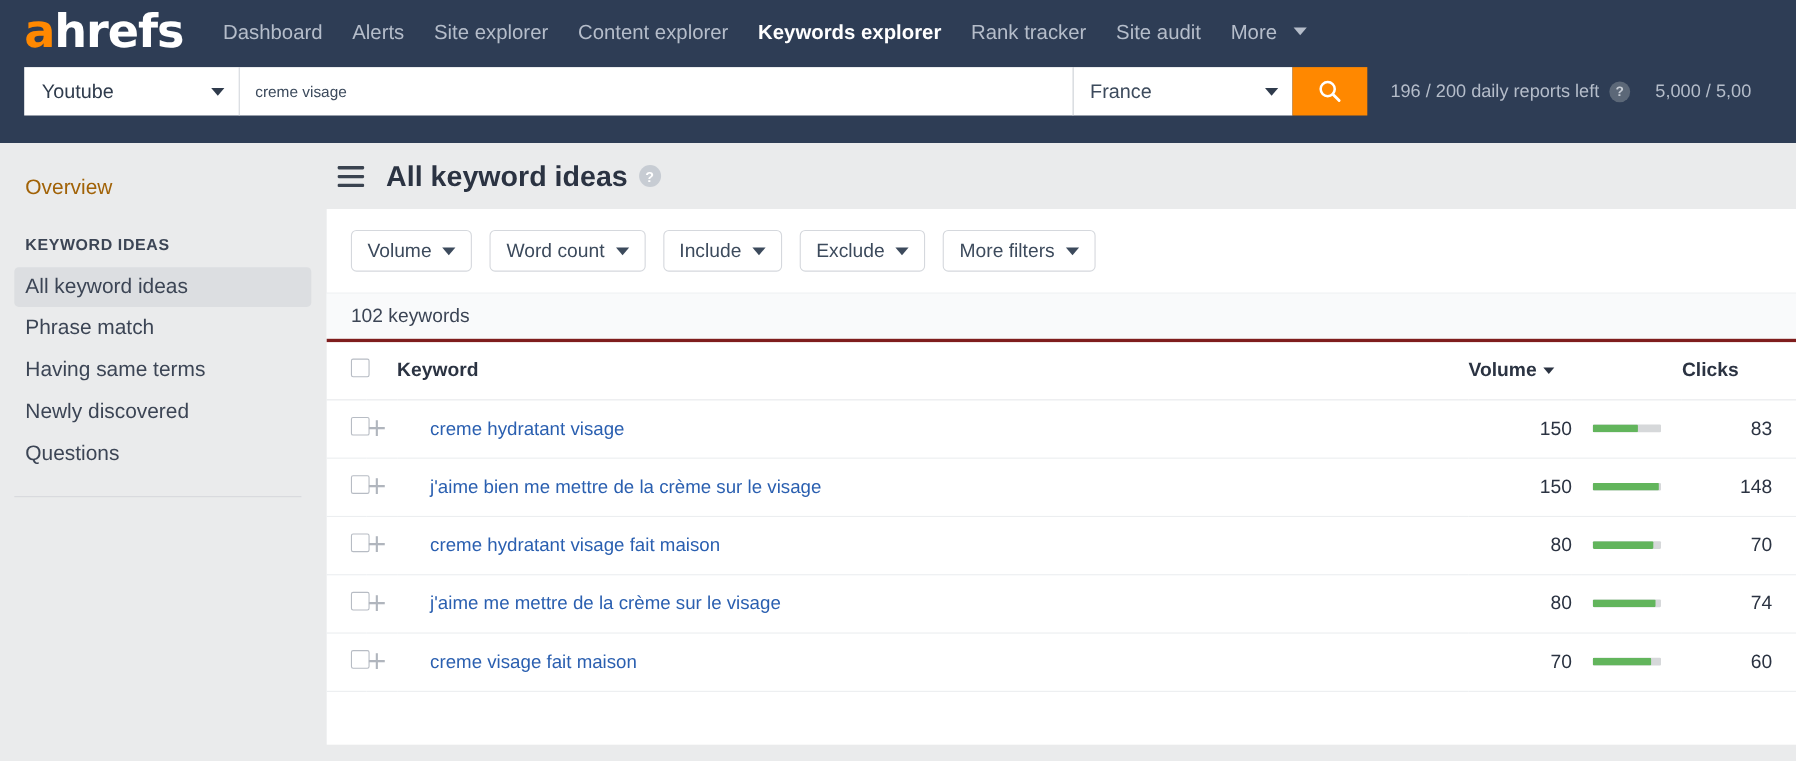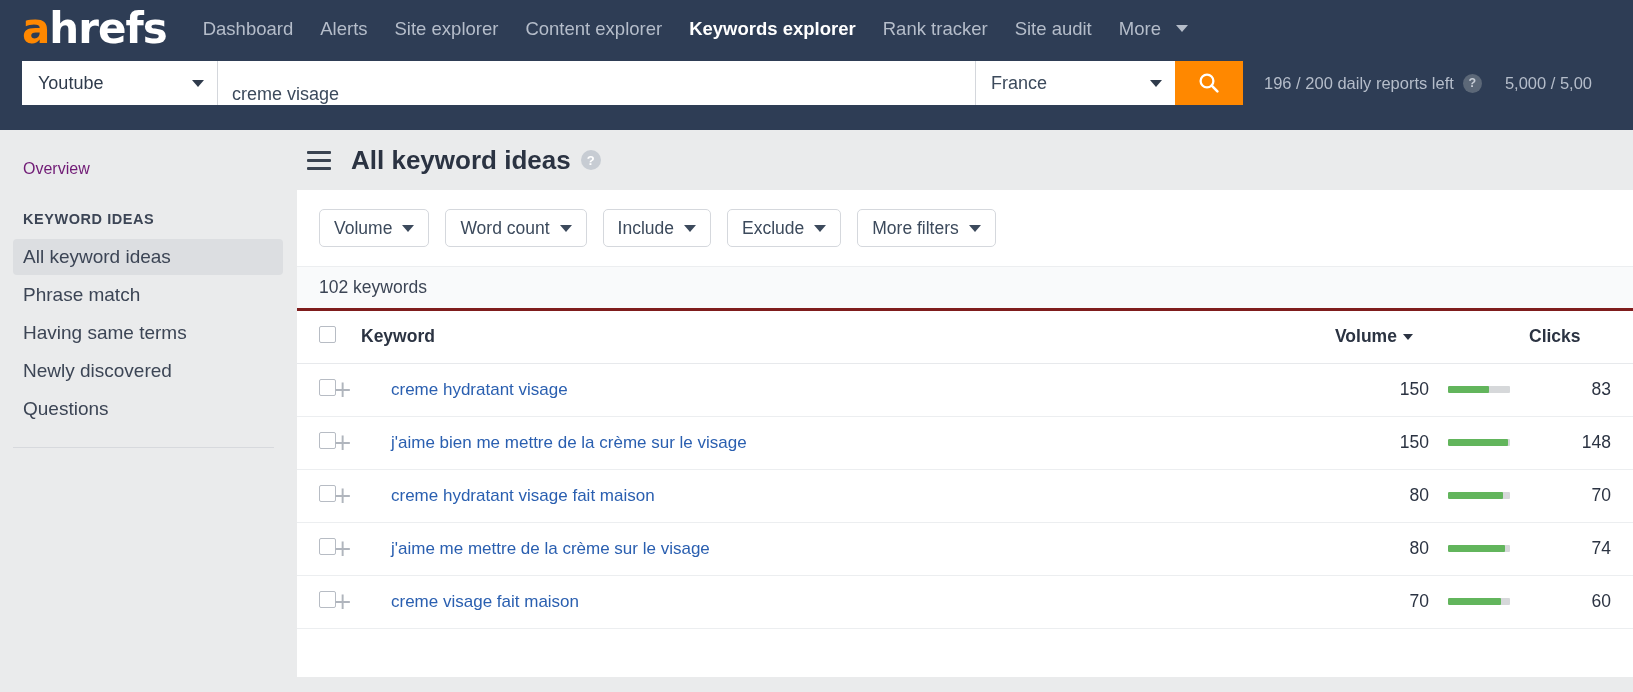--- a/index.html
+++ b/index.html
@@ -74,23 +74,23 @@
     border-right: 1px solid #d4d7dc;
     font-size: 18px;
     color: #2f3b4c;
     cursor: pointer;
   }
   .kw-input {
     background: #fff;
     height: 44px;
     width: 758px;
     display: flex;
-    align-items: flex-end;
+    align-items: center;
     padding-left: 14px;
-    font-size: 18px;
+    font-size: 14px;
     color: #3c4a5c;
     border-right: 1px solid #d4d7dc;
     cursor: text;
   }
   .country-select {
     background: #fff;
     height: 44px;
     width: 199px;
     display: flex;
     align-items: center;
@@ -157,22 +157,22 @@
   
   .body-wrap { display: flex; height: 562px; }
 
   
   .sidebar {
     width: 297px;
     flex: 0 0 297px;
     padding-top: 30px;
   }
   .side-overview {
-    font-size: 16px;
-    color: #701a75;
+    font-size: 19px;
+    color: #a16207;
     padding: 0 0 0 23px;
     margin-bottom: 33px;
     cursor: pointer;
   }
   .side-head {
     font-size: 14.5px;
     font-weight: bold;
     color: #3c4555;
     letter-spacing: 0.55px;
     padding-left: 23px;

